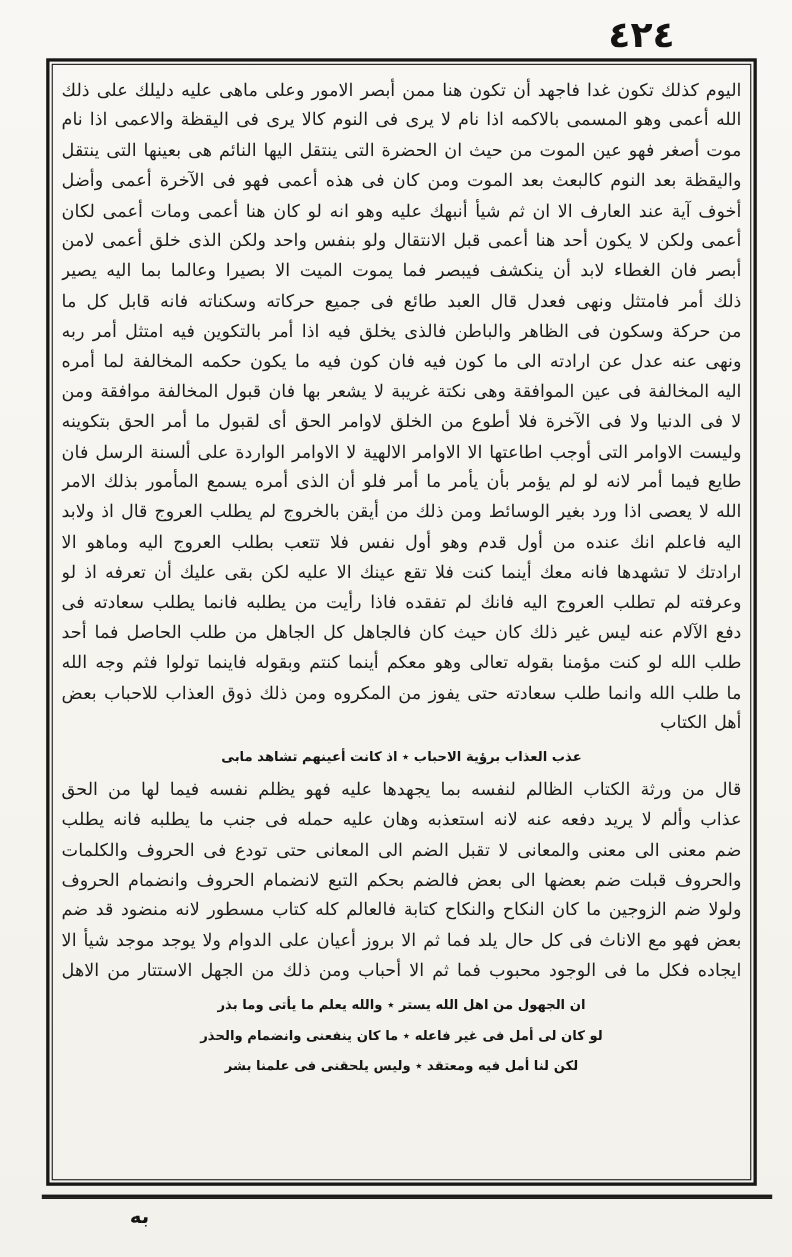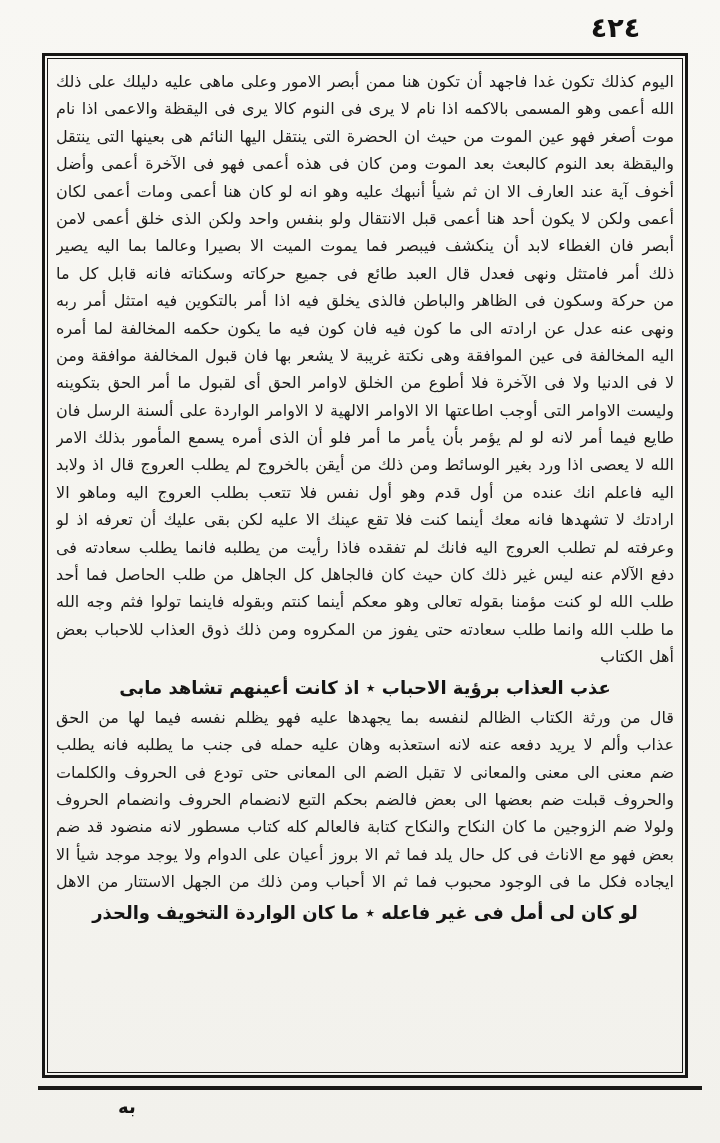--- a/index.html
+++ b/index.html
@@ -16,22 +16,22 @@
     height: 1143px;
     background: linear-gradient(180deg, #f8f7f3 0%, #f5f4ef 55%, #f2f1ec 100%);
     color: #1c1b19;
     overflow: hidden;
   }
   .page-number {
     position: absolute;
     top: 12px;
     left: 553px;
     width: 125px;
-    text-align: center;
-    font-size: 27px;
+    text-align: left;
+    font-size: 33px;
     font-weight: bold;
     letter-spacing: 1px;
     color: #141312;
   }
   .frame-outer {
     position: absolute;
     left: 42px;
     top: 53px;
     width: 646px;
     height: 1025px;
@@ -60,21 +60,21 @@
     color: #1d1c1a;
   }
   .line.short {
     text-align: left;
     text-align-last: right;
   }
   .poem {
     margin: 3px 0 2px 0;
   }
   .verse {
-    font-size: 18px;
+    font-size: 12px;
     font-weight: bold;
     line-height: 28.2px;
     height: 28.2px;
     overflow: hidden;
     text-align: left;
     text-align-last: center;
     color: #161514;
   }
   .bottom-rule {
     position: absolute;
@@ -135,21 +135,23 @@
 
       <div class="line">قال من ورثة الكتاب الظالم لنفسه بما يجهدها عليه فهو يظلم نفسه فيما لها من الحق لنفسه فهو فى الوقت صاحب</div>
       <div class="line">عذاب وألم لا يريد دفعه عنه لانه استعذبه وهان عليه حمله فى جنب ما يطلبه فانه يطلب سعادته فان الكتاب</div>
       <div class="line">ضم معنى الى معنى والمعانى لا تقبل الضم الى المعانى حتى تودع فى الحروف والكلمات فاذا حوتها الكلمات</div>
       <div class="line">والحروف قبلت ضم بعضها الى بعض فالضم بحكم التبع لانضمام الحروف وانضمام الحروف تسمى كتابة</div>
       <div class="line">ولولا ضم الزوجين ما كان النكاح والنكاح كتابة فالعالم كله كتاب مسطور لانه منضود قد ضم بعضه الى</div>
       <div class="line">بعض فهو مع الاناث فى كل حال يلد فما ثم الا بروز أعيان على الدوام ولا يوجد موجد شيأ الا حتى يجب</div>
       <div class="line">ايجاده فكل ما فى الوجود محبوب فما ثم الا أحباب ومن ذلك من الجهل الاستتار من الاهل قال</div>
 
       <div class="poem">
-        <div class="verse">لو كان لى أمل فى غير فاعله ٭ ما كان الواردة التخويف والحذر</div>
+        <div class="verse">ان الجهول من اهل الله يستر ٭ والله يعلم ما يأتى وما بذر</div>
+        <div class="verse">لو كان لى أمل فى غير فاعله ٭ ما كان ينفعنى وانضمام والحذر</div>
+        <div class="verse">لكن لنا أمل فيه ومعتقد ٭ وليس يلحقنى فى علمنا بشر</div>
       </div>
 
     </div>
   </div>
 
   <div class="bottom-rule"></div>
 
   <div class="catchword">به</div>
 
 </div>

